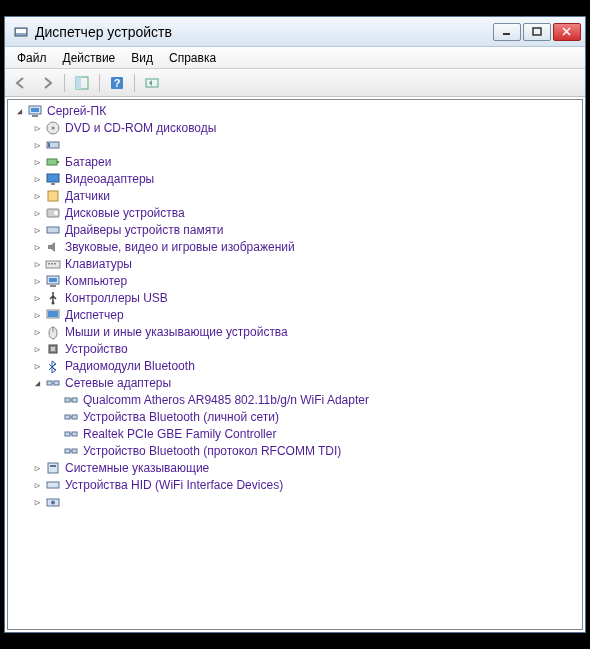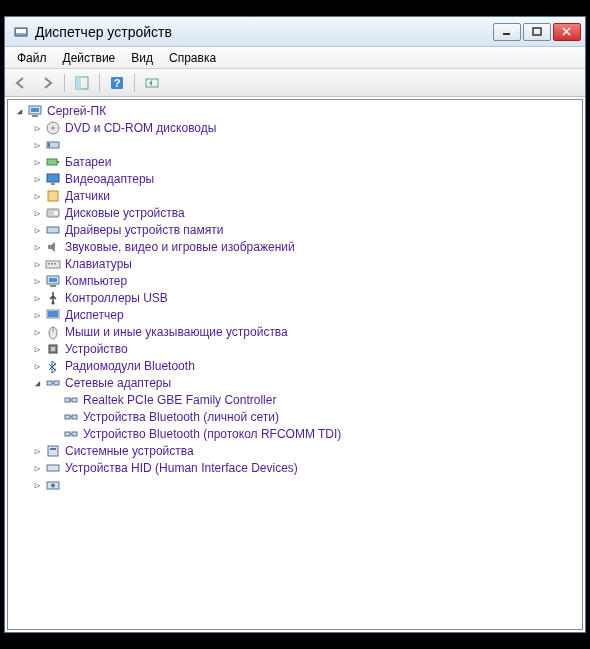--- a/index.html
+++ b/index.html
@@ -394,21 +394,21 @@
   </div>
         <div class="tree-node indent-2">
         <span class="tree-toggle empty"></span>
         <span class="tree-icon">
             <svg width="16" height="16">
               <rect x="2" y="6" width="5" height="4" fill="#c8d8e8" stroke="#5a7394"></rect>
               <rect x="9" y="6" width="5" height="4" fill="#c8d8e8" stroke="#5a7394"></rect>
               <line x1="7" y1="8" x2="9" y2="8" stroke="#5a7394"></line>
             </svg>
           </span>
-        <span class="tree-label">Realtek PCIe GBE Family Controller</span>
+        <span class="tree-label">Qualcomm Atheros AR9485 802.11b/g/n WiFi Adapter</span>
       </div>
         <div class="tree-node indent-2">
         <span class="tree-toggle empty"></span>
         <span class="tree-icon">
             <svg width="16" height="16">
               <rect x="2" y="6" width="5" height="4" fill="#c8d8e8" stroke="#5a7394"></rect>
               <rect x="9" y="6" width="5" height="4" fill="#c8d8e8" stroke="#5a7394"></rect>
               <line x1="7" y1="8" x2="9" y2="8" stroke="#5a7394"></line>
             </svg>
           </span>
@@ -416,40 +416,51 @@
       </div>
         <div class="tree-node indent-2">
         <span class="tree-toggle empty"></span>
         <span class="tree-icon">
             <svg width="16" height="16">
               <rect x="2" y="6" width="5" height="4" fill="#c8d8e8" stroke="#5a7394"></rect>
               <rect x="9" y="6" width="5" height="4" fill="#c8d8e8" stroke="#5a7394"></rect>
               <line x1="7" y1="8" x2="9" y2="8" stroke="#5a7394"></line>
             </svg>
           </span>
+        <span class="tree-label">Realtek PCIe GBE Family Controller</span>
+      </div>
+        <div class="tree-node indent-2">
+        <span class="tree-toggle empty"></span>
+        <span class="tree-icon">
+            <svg width="16" height="16">
+              <rect x="2" y="6" width="5" height="4" fill="#c8d8e8" stroke="#5a7394"></rect>
+              <rect x="9" y="6" width="5" height="4" fill="#c8d8e8" stroke="#5a7394"></rect>
+              <line x1="7" y1="8" x2="9" y2="8" stroke="#5a7394"></line>
+            </svg>
+          </span>
         <span class="tree-label">Устройство Bluetooth (протокол RFCOMM TDI)</span>
       </div>
         <div class="tree-node indent-1">
     <span class="tree-toggle">▷</span>
     <span class="tree-icon">
             <svg width="16" height="16">
               <rect x="3" y="3" width="10" height="10" fill="#d8e4f0" stroke="#5a7394"></rect>
               <rect x="5" y="5" width="6" height="2" fill="#5a7394"></rect>
             </svg>
           </span>
-    <span class="tree-label">Системные устройства</span>
+    <span class="tree-label">Системные указывающие</span>
   </div>
         <div class="tree-node indent-1">
     <span class="tree-toggle">▷</span>
     <span class="tree-icon">
             <svg width="16" height="16">
               <rect x="2" y="5" width="12" height="6" fill="#d8e4f0" stroke="#5a7394"></rect>
             </svg>
           </span>
-    <span class="tree-label">Устройства HID (Human Interface Devices)</span>
+    <span class="tree-label">Устройства HID (WiFi Interface Devices)</span>
   </div>
         <div class="tree-node indent-1">
     <span class="tree-toggle">▷</span>
     <span class="tree-icon">
             <svg width="16" height="16">
               <rect x="2" y="5" width="12" height="7" fill="#d8e4f0" stroke="#5a7394"></rect>
               <circle cx="8" cy="8.5" r="2" fill="#5a7394"></circle>
             </svg>
           </span>
   </div>

